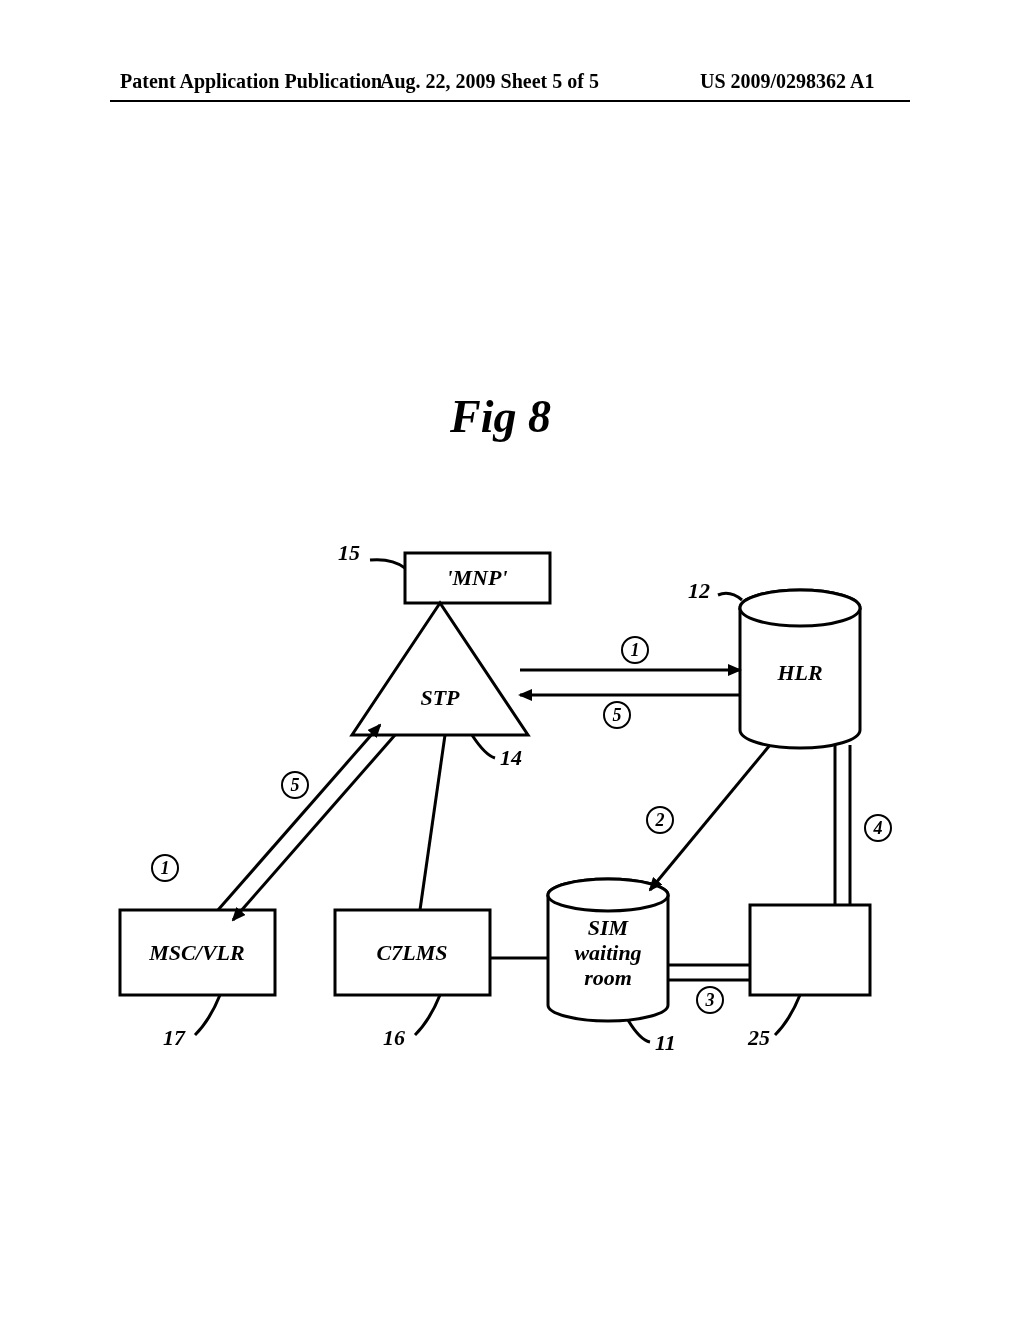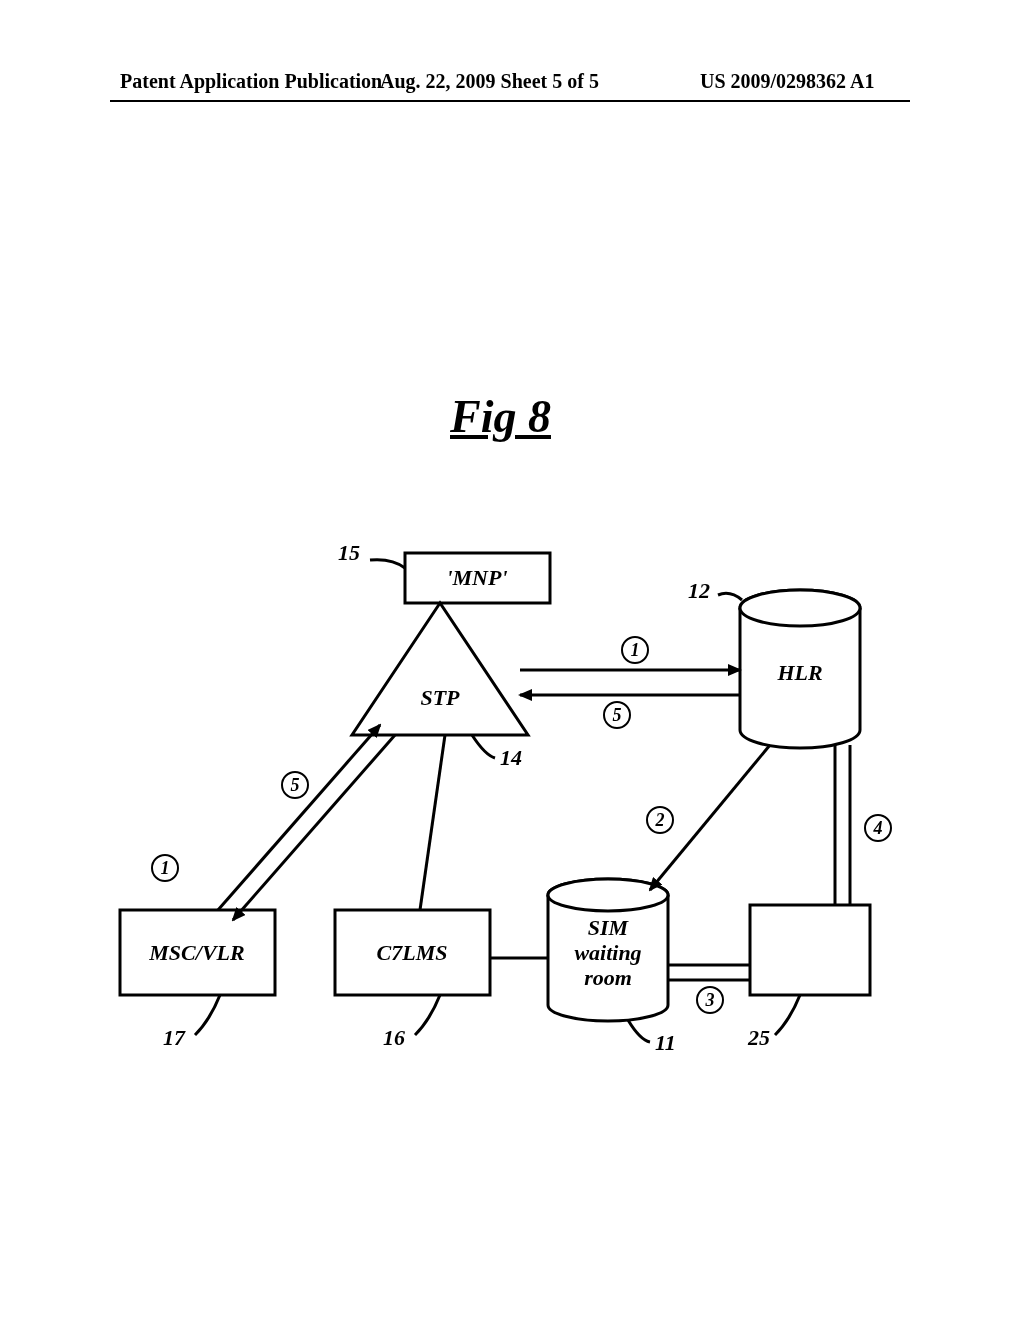--- a/index.html
+++ b/index.html
@@ -76,21 +76,21 @@
 
 <div class="page">
 
   <div class="header">
     <span class="left">Patent Application Publication</span>
     <span class="mid">Aug. 22, 2009  Sheet 5 of 5</span>
     <span class="right">US 2009/0298362 A1</span>
   </div>
   <div class="header-rule"></div>
 
-  <div class="fig-title" style="left:450px; top:390px;text-decoration:underline;">Fig 8</div>
+  <div class="fig-title" style="left:450px; top:390px;">Fig 8</div>
 
   <svg class="svg-stage" width="1024" height="1320">
     <defs>
       <marker id="arr" markerWidth="14" markerHeight="12" refX="12" refY="6" orient="auto" markerUnits="userSpaceOnUse">
         <path d="M0,0 L14,6 L0,12 z" fill="#000"></path>
       </marker>
     </defs>
 
     <g>
       <rect x="405" y="553" width="145" height="50" fill="#fff" stroke="#000" stroke-width="3"></rect>

